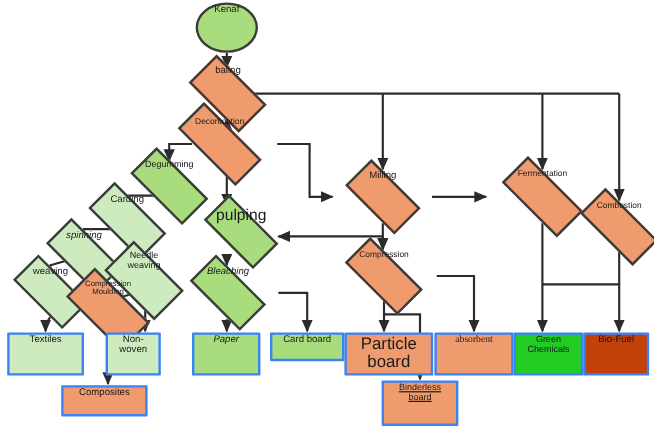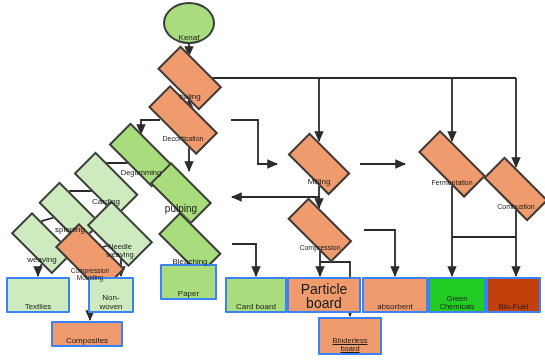--- a/index.html
+++ b/index.html
@@ -1,19 +1,19 @@
 <!DOCTYPE html>
 <html><head>
 <meta charset="utf-8">
 <style>
   html,body{margin:0;padding:0;background:#ffffff;}
   body{font-family:"Liberation Sans",sans-serif;}
   #canvas{position:relative;width:545px;height:360px;background:#fff;overflow:hidden;}
   #edges{position:absolute;left:0;top:0;width:545px;height:360px;}
-  .node{position:absolute;box-sizing:border-box;display:flex;align-items:flex-end;justify-content:center;text-align:center;color:#1a1a1a;}
+  .node{position:absolute;box-sizing:border-box;display:flex;align-items:flex-start;justify-content:center;text-align:center;color:#1a1a1a;}
   .node .lbl{position:relative;z-index:3;line-height:1.05;padding:0 1px;white-space:pre-line;}
   
   .rect{border:2px solid #3b82f6;border-radius:1px;}
   
   .diamond{background:transparent;}
   .diamond .dshape{position:absolute;left:50%;top:50%;width:70.7%;height:70.7%;
      transform:translate(-50%,-50%) rotate(45deg);border:2px solid #3b3b3b;box-sizing:border-box;}
   .ellipse{border:2px solid #3b3b3b;border-radius:50%;}
 </style>
 </head>
@@ -69,43 +69,43 @@
         <span class="lbl">Decortication</span>
       </div>
       <div class="node diamond" style="left: 98px; top: 133px; width: 86px; height: 44px; font-size: 7.5px;">
         <div class="dshape" style="background: rgb(168, 220, 124);"></div>
         <span class="lbl">Degumming</span>
       </div>
       <div class="node diamond" style="left: 63px; top: 162px; width: 86px; height: 44px; font-size: 8px;">
         <div class="dshape" style="background: rgb(205, 235, 191);"></div>
         <span class="lbl">Carding</span>
       </div>
-      <div class="node diamond" style="left: 28px; top: 192px; width: 84px; height: 42px; font-size: 8px;">
+      <div class="node diamond" style="left: 28px; top: 192px; width: 84px; height: 42px; font-size: 8px; font-style: italic;">
         <div class="dshape" style="background: rgb(205, 235, 191);"></div>
         <span class="lbl">spinning</span>
       </div>
       <div class="node diamond" style="left: 1px; top: 222px; width: 82px; height: 42px; font-size: 8px;">
         <div class="dshape" style="background: rgb(205, 235, 191);"></div>
         <span class="lbl">weaving</span>
       </div>
       <div class="node diamond" style="left: 78px; top: 209px; width: 84px; height: 50px; font-size: 7.5px;">
         <div class="dshape" style="background: rgb(205, 235, 191);"></div>
         <span class="lbl">Needle
 weaving</span>
       </div>
       <div class="node diamond" style="left: 44px; top: 234px; width: 92px; height: 48px; font-size: 6.5px;">
         <div class="dshape" style="background: rgb(239, 155, 109);"></div>
         <span class="lbl">Compression
 Moulding</span>
       </div>
-      <div class="node diamond" style="left: 140px; top: 172px; width: 82px; height: 42px; font-size: 10px;">
+      <div class="node diamond" style="left: 160px; top: 172px; width: 82px; height: 42px; font-size: 13px;">
         <div class="dshape" style="background: rgb(168, 220, 124);"></div>
         <span class="lbl">pulping</span>
       </div>
-      <div class="node diamond" style="left: 148px; top: 222px; width: 84px; height: 44px; font-size: 8px;">
+      <div class="node diamond" style="left: 148px; top: 222px; width: 84px; height: 44px; font-size: 8px; font-style: italic;">
         <div class="dshape" style="background: rgb(168, 220, 124);"></div>
         <span class="lbl">Bleaching</span>
       </div>
       <div class="node diamond" style="left: 278px; top: 142px; width: 82px; height: 44px; font-size: 8px;">
         <div class="dshape" style="background: rgb(239, 155, 109);"></div>
         <span class="lbl">Milling</span>
       </div>
       <div class="node diamond" style="left: 276px; top: 209px; width: 88px; height: 42px; font-size: 7px;">
         <div class="dshape" style="background: rgb(239, 155, 109);"></div>
         <span class="lbl">Compression</span>
@@ -120,34 +120,34 @@
       </div>
       <div class="node rect" style="left: 6px; top: 277px; width: 64px; height: 36px; font-size: 8px; background: rgb(205, 235, 191);">
         <span class="lbl">Textiles</span>
       </div>
       <div class="node rect" style="left: 88px; top: 277px; width: 46px; height: 36px; font-size: 8px; background: rgb(205, 235, 191);">
         <span class="lbl">Non-woven</span>
       </div>
       <div class="node rect" style="left: 51px; top: 321px; width: 72px; height: 26px; font-size: 8px; background: rgb(239, 155, 109);">
         <span class="lbl">Composites</span>
       </div>
-      <div class="node rect" style="left: 160px; top: 264px; width: 57px; height: 36px; font-size: 8px; background: rgb(168, 220, 124);">
+      <div class="node rect" style="left: 160px; top: 277px; width: 57px; height: 36px; font-size: 8px; background: rgb(168, 220, 124); font-style: italic;">
         <span class="lbl">Paper</span>
       </div>
-      <div class="node rect" style="left: 225px; top: 277px; width: 62px; height: 36px; font-size: 8px; background: rgb(168, 220, 124);">
+      <div class="node rect" style="left: 225px; top: 277px; width: 62px; height: 24px; font-size: 8px; background: rgb(168, 220, 124);">
         <span class="lbl">Card board</span>
       </div>
       <div class="node rect" style="left: 287px; top: 277px; width: 74px; height: 36px; font-size: 14px; background: rgb(239, 155, 109);">
         <span class="lbl">Particle board</span>
       </div>
       <div class="node rect" style="left: 318px; top: 317px; width: 64px; height: 38px; font-size: 7.5px; background: rgb(239, 155, 109); text-decoration: underline;">
         <span class="lbl">Binderless
 board</span>
       </div>
-      <div class="node rect" style="left: 362px; top: 277px; width: 66px; height: 36px; font-size: 8px; background: rgb(239, 155, 109);">
+      <div class="node rect" style="left: 362px; top: 277px; width: 66px; height: 36px; font-size: 8px; background: rgb(239, 155, 109); font-family: Liberation Serif, serif;">
         <span class="lbl">absorbent</span>
       </div>
       <div class="node rect" style="left: 428px; top: 277px; width: 58px; height: 36px; font-size: 7.5px; background: rgb(34, 204, 34);">
         <span class="lbl">Green
 Chemicals</span>
       </div>
       <div class="node rect" style="left: 486px; top: 277px; width: 55px; height: 36px; font-size: 8px; background: rgb(194, 65, 10);">
         <span class="lbl">Bio-Fuel</span>
       </div>
     </div>

